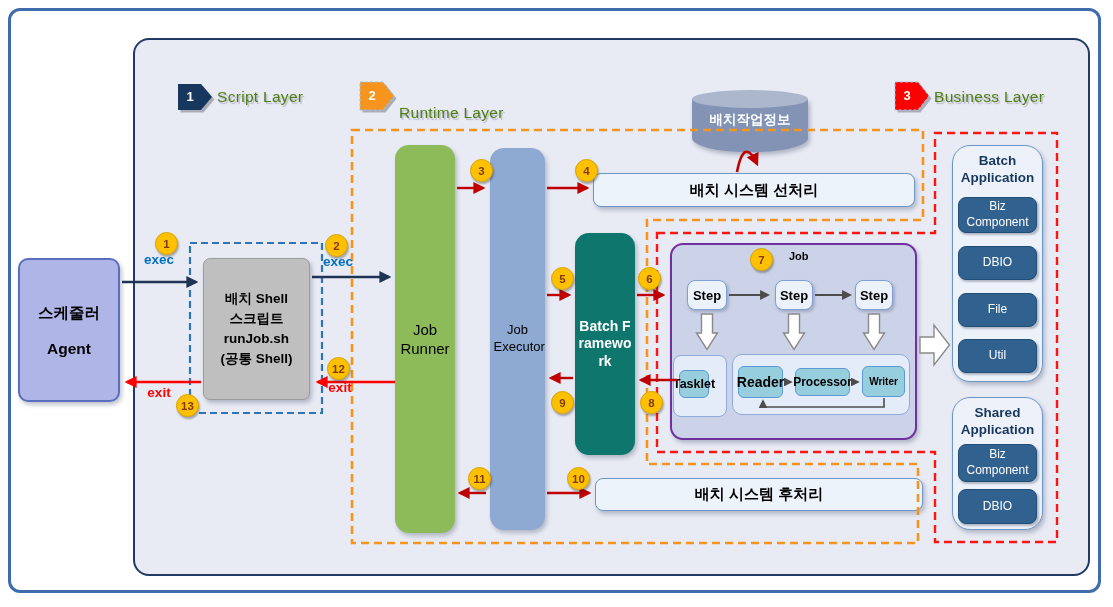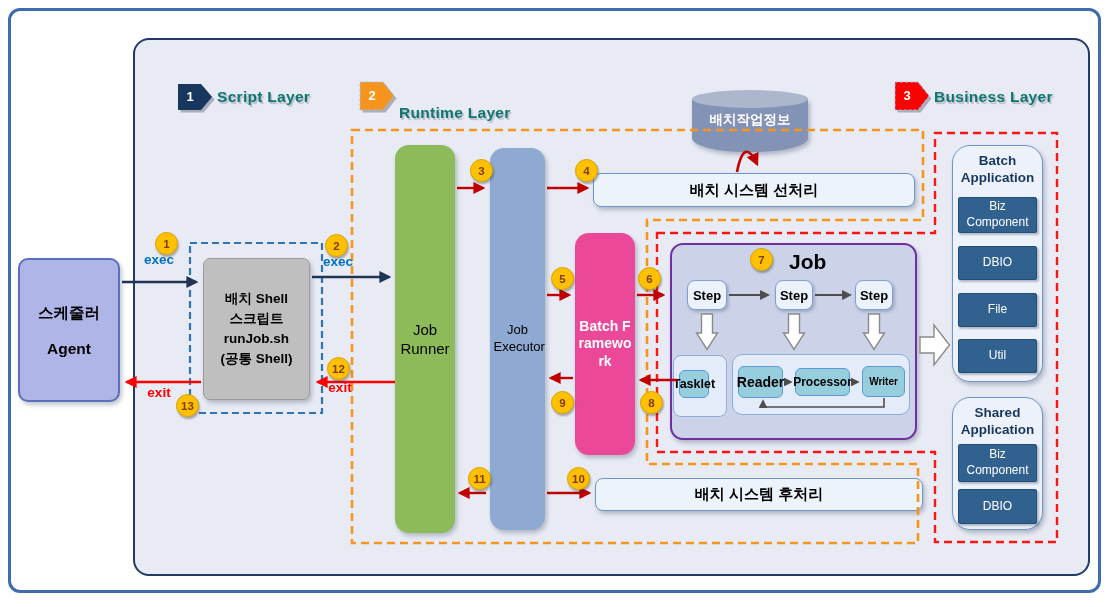--- a/index.html
+++ b/index.html
@@ -18,60 +18,60 @@
   
   #agent-box{left:18px;top:258px;width:102px;height:144px;background:#AFB5E6;border:2px solid #5B6FC0;
              border-radius:10px;z-index:10;font-weight:bold;font-size:15.5px;gap:16px;}
   #shell-box{left:203px;top:258px;width:107px;height:142px;background:#BFBFBF;border:1.5px solid #9C9C9C;
              border-radius:7px;z-index:10;font-weight:bold;font-size:13.5px;line-height:1.5;}
   
   #job-runner{left:395px;top:145px;width:60px;height:388px;background:#8DBB5A;border-radius:14px;
               z-index:10;font-size:15px;line-height:1.3;}
   #job-executor{left:490px;top:148px;width:55px;height:382px;background:#8EA9D2;border-radius:14px;
               z-index:10;font-size:13px;line-height:1.3;}
-  #batch-framework{left:575px;top:233px;width:60px;height:222px;background:#ec4899;border-radius:14px;
+  #batch-framework{left:575px;top:233px;width:60px;height:222px;background:#0f766e;border-radius:14px;
               z-index:10;color:#fff;font-weight:bold;font-size:14px;line-height:1.25;}
   #batch-framework .wrapword{width:54px;word-break:break-all;}
   
   .sys-box{background:#EDF3FB;border:1.5px solid #6C96C8;border-radius:8px;font-weight:bold;font-size:15px;z-index:10;}
   #pre-box{left:593px;top:173px;width:322px;height:34px;}
   #post-box{left:595px;top:478px;width:328px;height:33px;}
   
   #cylinder{left:692px;top:99px;width:116px;height:53px;background:#8293B6;
             border-radius:0 0 55px 55px/0 0 14px 14px;z-index:10;box-shadow:2px 3px 4px rgba(40,50,80,.3);}
   #cyl-top{left:0;top:-9px;width:116px;height:18px;background:#ACB7CD;border-radius:50%;z-index:11;}
   #cyl-label{left:0;top:12px;width:116px;text-align:center;color:#fff;font-weight:bold;font-size:13.5px;z-index:12;}
   
   #job-container{left:670px;top:243px;width:247px;height:197px;background:#CCD3E8;border:2px solid #7030A0;
                  border-radius:13px;z-index:8;}
-  #job-title{left:789px;top:250px;font-size:21px;font-weight:bold;z-index:12;}
+  #job-title{left:789px;top:250px;font-size:11px;font-weight:bold;z-index:12;}
   .step-box{background:#EBF2FC;border:1.5px solid #7F9FD8;border-radius:8px;font-weight:bold;font-size:13px;
             z-index:12;box-shadow:1.5px 2px 3px rgba(40,50,80,.25);}
   #step-1{left:687px;top:280px;width:40px;height:30px;}
   #step-2{left:775px;top:280px;width:38px;height:30px;}
   #step-3{left:855px;top:280px;width:38px;height:30px;}
   .sub-container{background:#E4ECF9;border:1.5px solid #8FABD9;z-index:11;}
   #tasklet-container{left:673px;top:355px;width:54px;height:62px;border-radius:8px;}
   #chunk-container{left:732px;top:354px;width:178px;height:61px;border-radius:10px;}
   .chunk-box{background:#97CEDE;border:1.5px solid #5B9BD5;border-radius:6px;z-index:12;font-weight:bold;}
   #tasklet-box{left:679px;top:370px;width:30px;height:28px;font-size:12.5px;font-weight:600;}
   #reader-box{left:738px;top:366px;width:45px;height:32px;font-size:14px;}
   #processor-box{left:795px;top:368px;width:55px;height:28px;font-size:12px;}
   #writer-box{left:862px;top:366px;width:43px;height:31px;font-size:10px;}
   
   .app-container{left:952px;width:91px;background:#EDF2FA;border:1.5px solid #6C96C8;border-radius:18px;
                  z-index:10;}
   #batch-app{top:145px;height:237px;}
   #shared-app{top:397px;height:133px;}
   .app-title{position:absolute;left:0;top:7px;width:100%;text-align:center;font-weight:bold;font-size:13.5px;
              line-height:1.25;color:#17375E;}
-  .app-item{left:958px;width:79px;background:#31618F;border:1px solid #1F4E79;border-radius:2px;color:#fff;
+  .app-item{left:958px;width:79px;background:#31618F;border:1px solid #1F4E79;border-radius:8px;color:#fff;
             font-size:12px;line-height:1.3;z-index:12;box-shadow:1.5px 2px 2px rgba(40,50,80,.3);}
   
-  .layer-label{font-weight:bold;font-size:15.5px;color:#0f766e;letter-spacing:.3px;z-index:25;
+  .layer-label{font-weight:normal;font-size:15.5px;color:#4d7c0f;letter-spacing:.3px;z-index:25;
                text-shadow:1.5px 1.5px 1px rgba(110,110,140,.4);}
   .layer-num{width:24px;text-align:center;color:#fff;font-weight:bold;font-size:13px;z-index:25;}
   
   .badge{position:absolute;box-sizing:border-box;width:23px;height:23px;border-radius:50%;background:#FFC000;
          border:1px solid #D9A400;color:#7F3B08;font-weight:bold;font-size:11.5px;display:flex;
          align-items:center;justify-content:center;z-index:30;box-shadow:1px 2px 2px rgba(40,40,40,.35);}
   
   .flow-label{font-weight:bold;font-size:13.5px;z-index:30;width:40px;text-align:center;}
   .flow-exec{color:#0070C0;}
   .flow-exit{color:#FF0000;}

